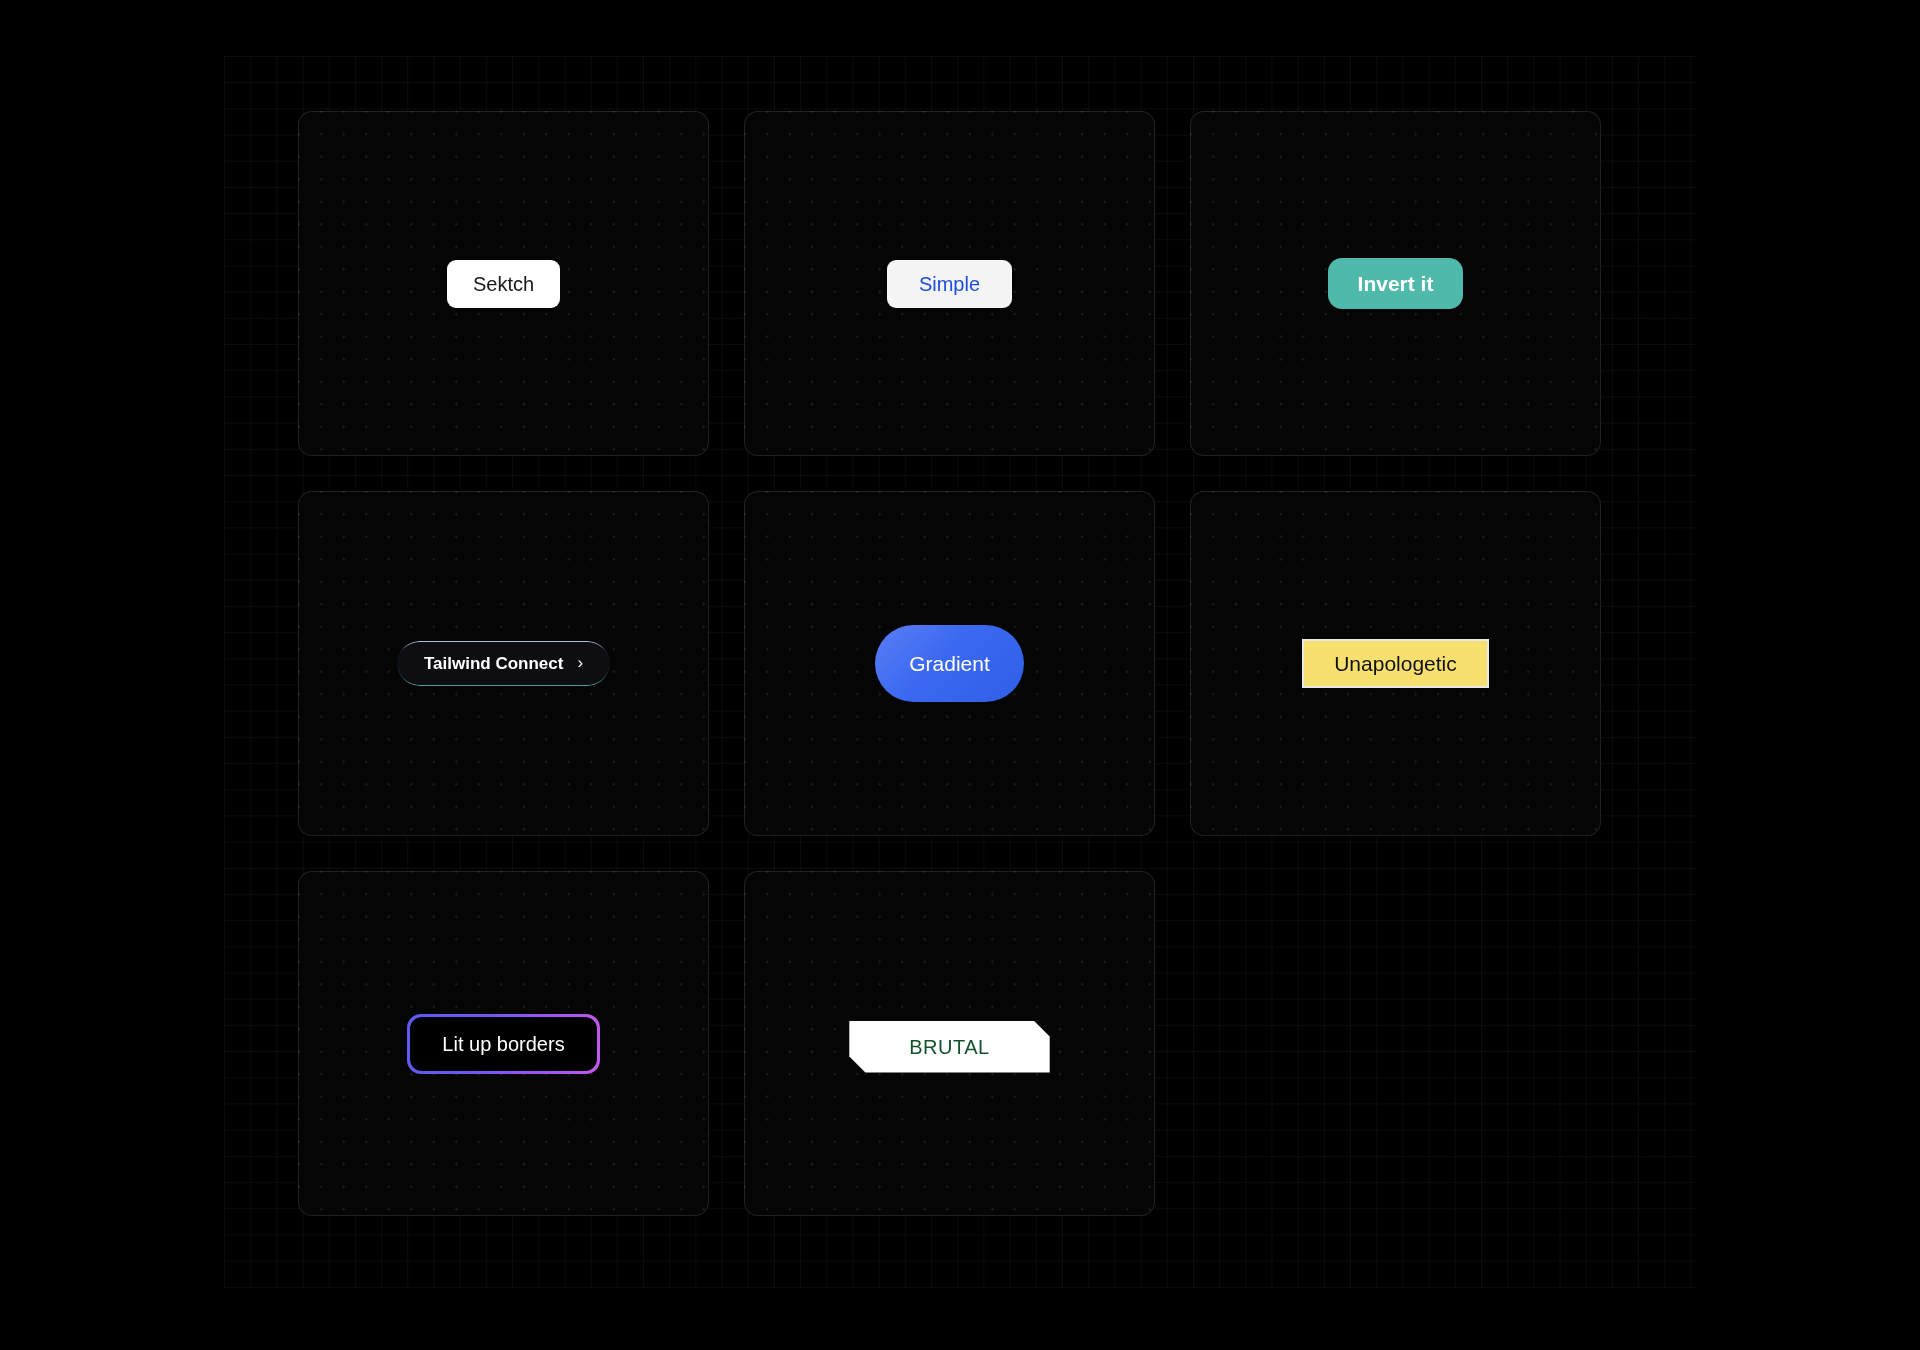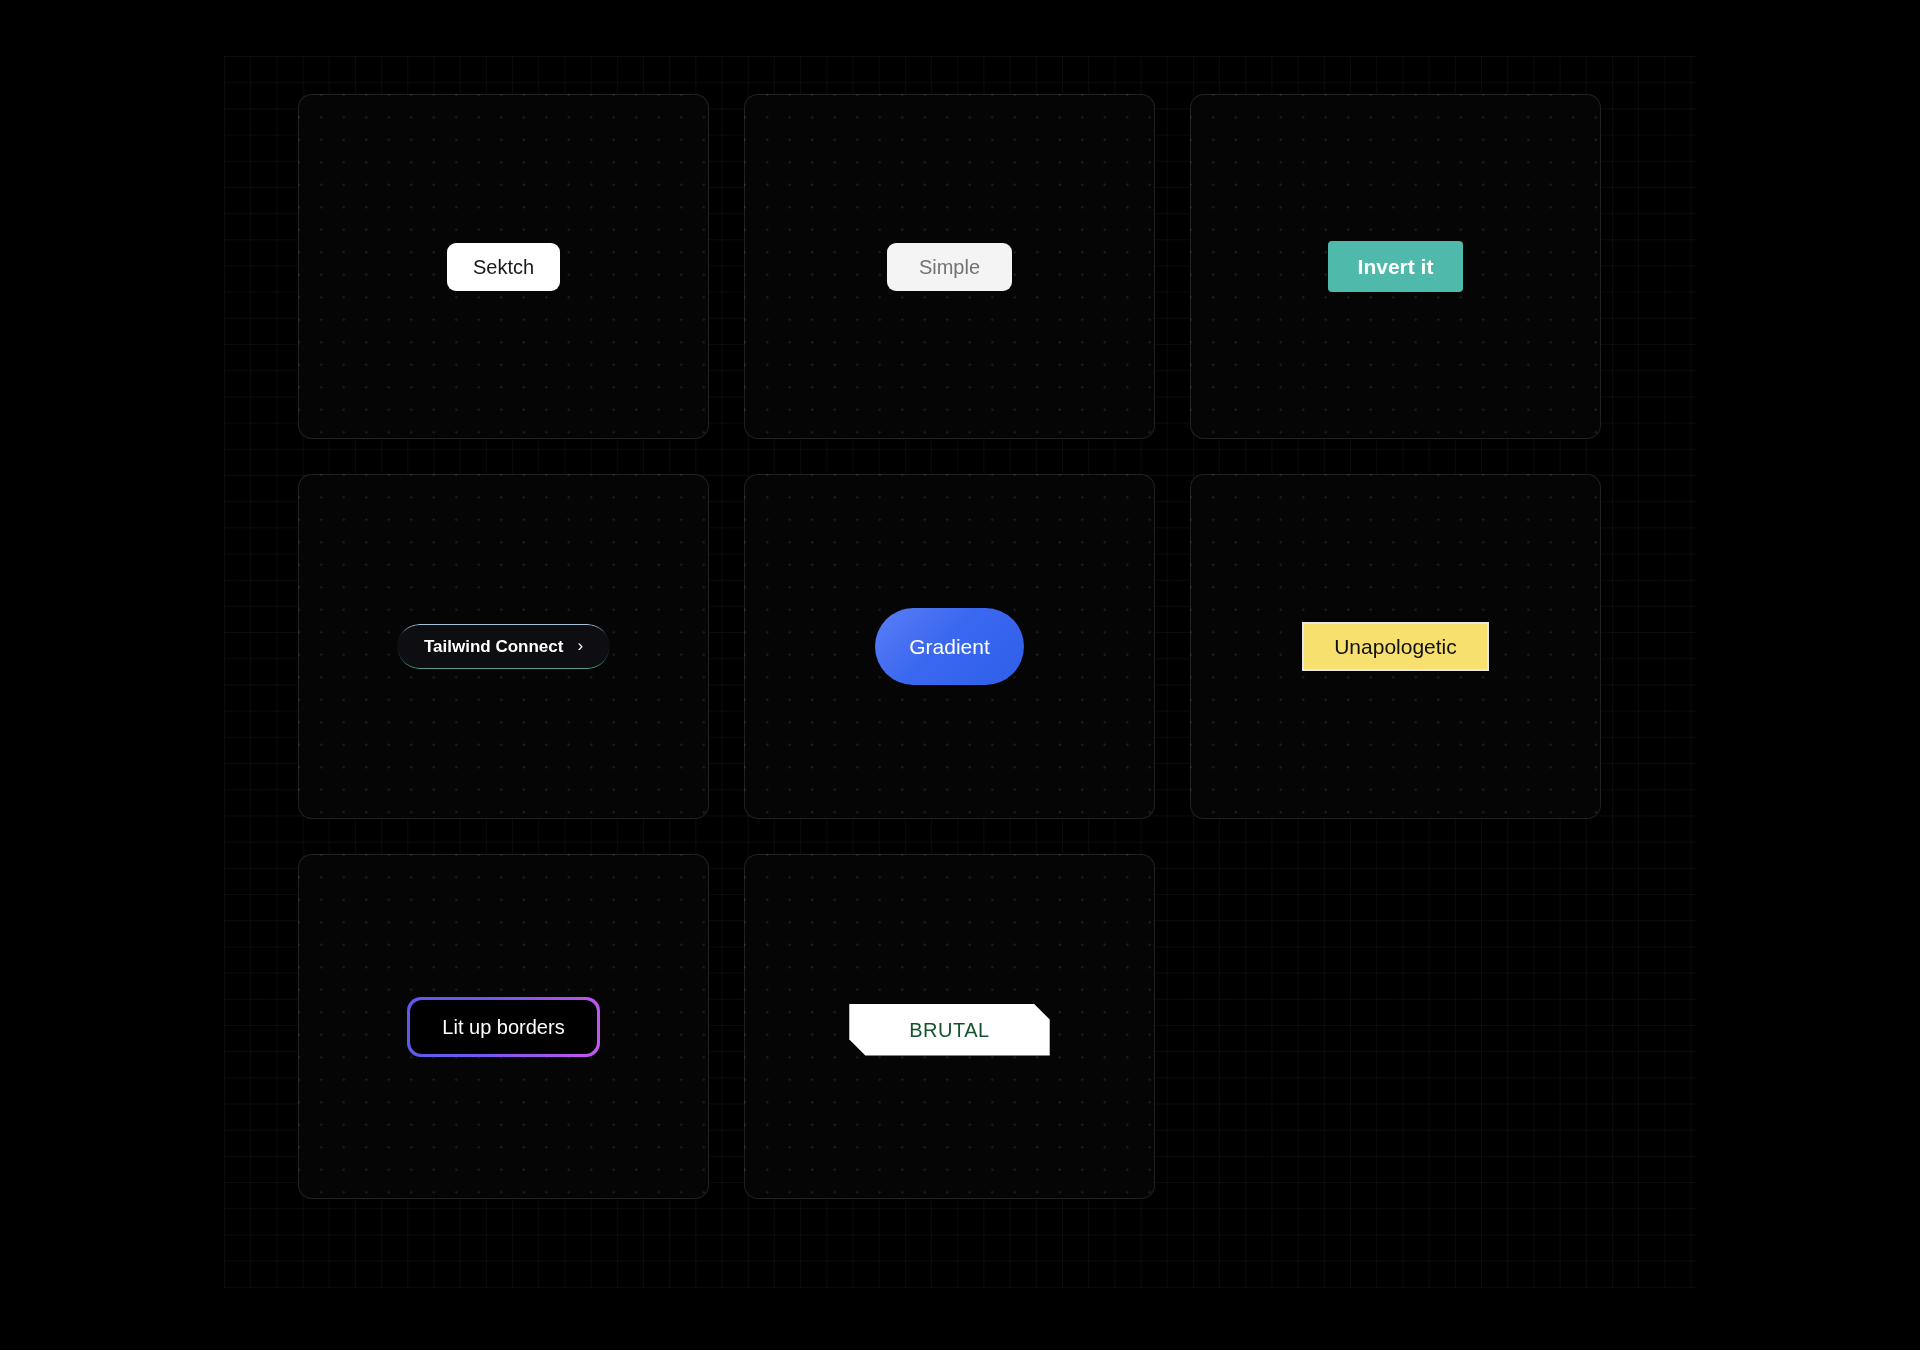--- a/index.html
+++ b/index.html
@@ -24,21 +24,21 @@
       linear-gradient(to right, rgba(150,150,150,0.075) 1px, transparent 1px),
       linear-gradient(to bottom, rgba(150,150,150,0.075) 1px, transparent 1px);
     background-size: 26.2px 26.2px;
     pointer-events: none;
   }
 
   
   #card-grid {
     position: absolute;
     left: 298px;
-    top: 94px;
+    top: 111px;
     width: 1346px;
     height: 1146px;
     display: grid;
     grid-template-columns: repeat(3, 411px);
     grid-template-rows: repeat(3, 345px);
     column-gap: 56px;
     row-gap: 56px;
     gap: 35px;
   }
 
@@ -70,39 +70,39 @@
     line-height: 1;
     font-family: "Liberation Sans", sans-serif;
     cursor: pointer;
   }
 
   
   
   
   .btn-simple {
     background: #f4f4f5;
-    color: #737373;
+    color: #1d4ed8;
     border: none;
     border-radius: 9px;
     padding: 14px 32px;
     font-size: 20px;
     font-weight: 400;
     line-height: 1;
     font-family: "Liberation Sans", sans-serif;
     cursor: pointer;
   }
 
   
   
   
   .btn-invert {
     background: #4fb9ac;
     color: #ffffff;
     border: none;
-    border-radius: 4px;
+    border-radius: 14px;
     padding: 15px 30px;
     font-size: 21px;
     font-weight: 700;
     line-height: 1;
     font-family: "Liberation Sans", sans-serif;
     cursor: pointer;
   }
 
   
   

